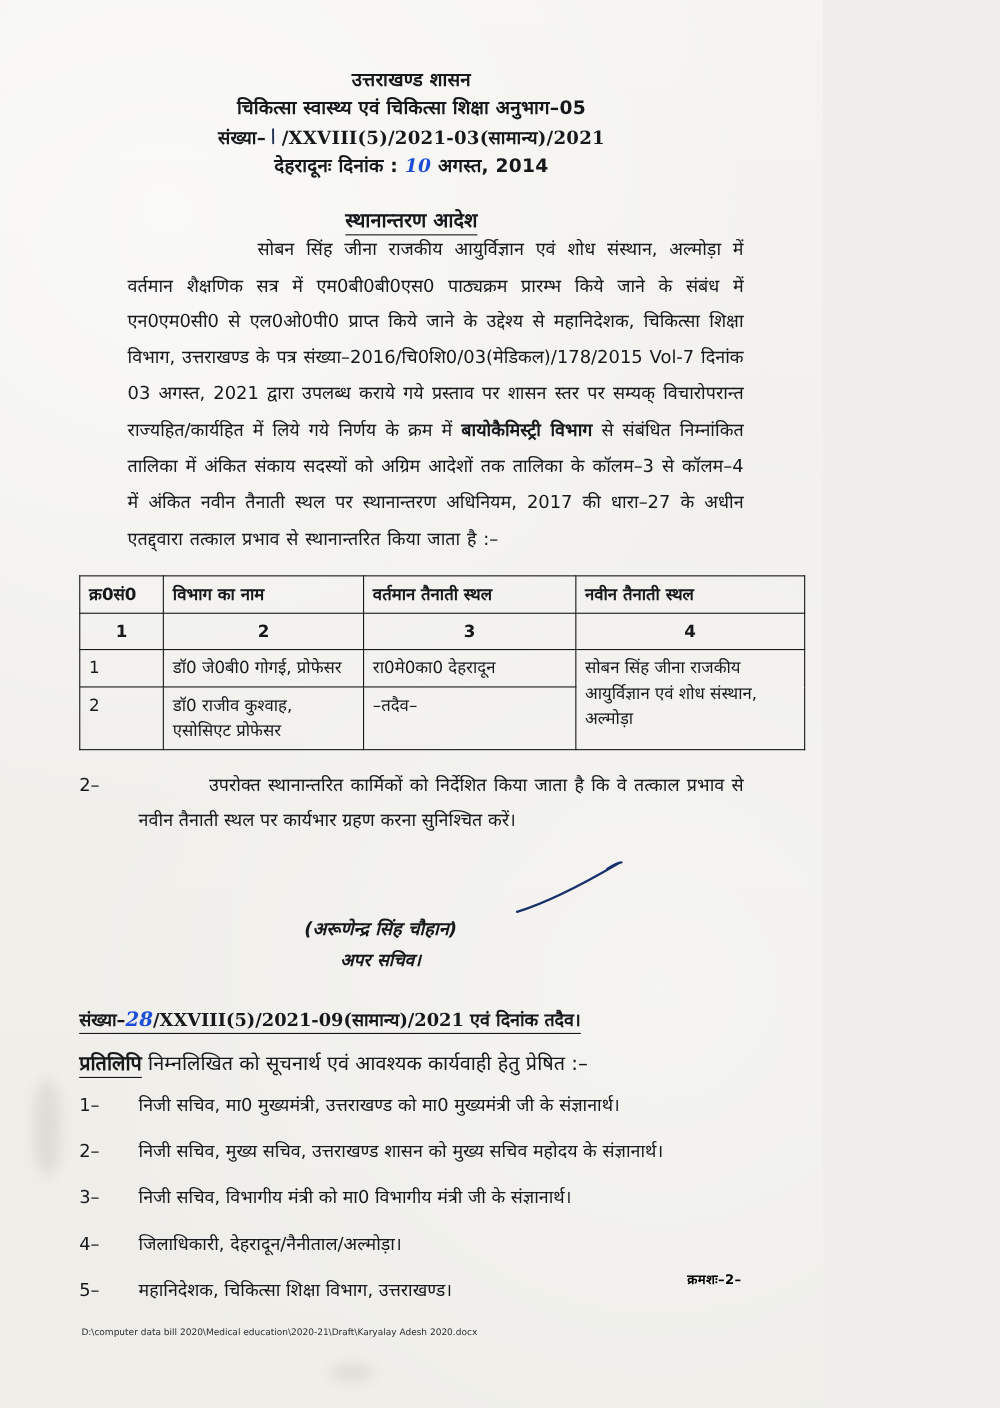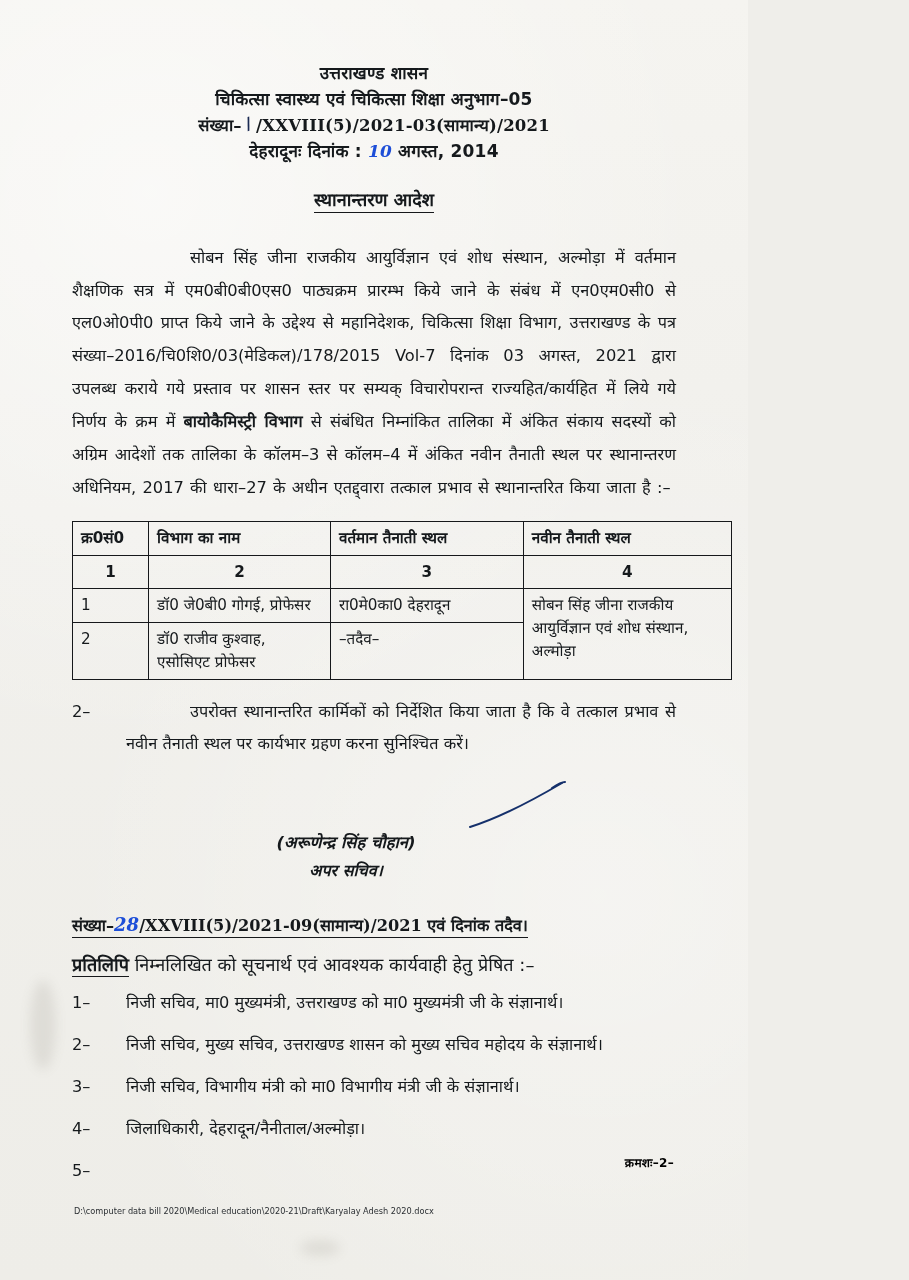--- a/index.html
+++ b/index.html
@@ -60,39 +60,40 @@
   .hand-ink {
     color: #1d4ed8;
     font-family: "DejaVu Serif", serif;
     font-style: italic;
     font-weight: 700;
   }
 
   .title-underlined {
     text-align: center;
     margin-top: 22px;
-    margin-bottom: 31px;
+    margin-bottom: 0;
   }
   .title-underlined span {
     font-size: 18px;
     font-weight: 700;
     border-bottom: 1.6px solid #16181b;
     padding-bottom: 2px;
   }
 
   
   .para {
     font-size: 16.3px;
     line-height: 2.02;
     text-align: justify;
     text-justify: inter-word;
     word-spacing: 1px;
   }
   .para.indent {
     text-indent: 118px;
+    margin-left: 44px;
   }
   .bold {
     font-weight: 700;
   }
 
   
   table.order-table {
     border-collapse: collapse;
     width: 660px;
     margin: 16px auto 10px auto;
@@ -316,20 +317,21 @@
       <li>
         <span class="li-num">3–</span>
         <span>निजी सचिव, विभागीय मंत्री को मा0 विभागीय मंत्री जी के संज्ञानार्थ।</span>
       </li>
       <li>
         <span class="li-num">4–</span>
         <span>जिलाधिकारी, देहरादून/नैनीताल/अल्मोड़ा।</span>
       </li>
       <li>
         <span class="li-num">5–</span>
+        <span>महानिदेशक, चिकित्सा शिक्षा विभाग, उत्तराखण्ड।</span>
       </li>
     </ul>
 
   </div>
 
   <div class="footer-right">क्रमशः–2–</div>
   <div class="footer-path">D:\computer data bill 2020\Medical education\2020-21\Draft\Karyalay Adesh 2020.docx</div>
 </div>
 
 </body></html>

